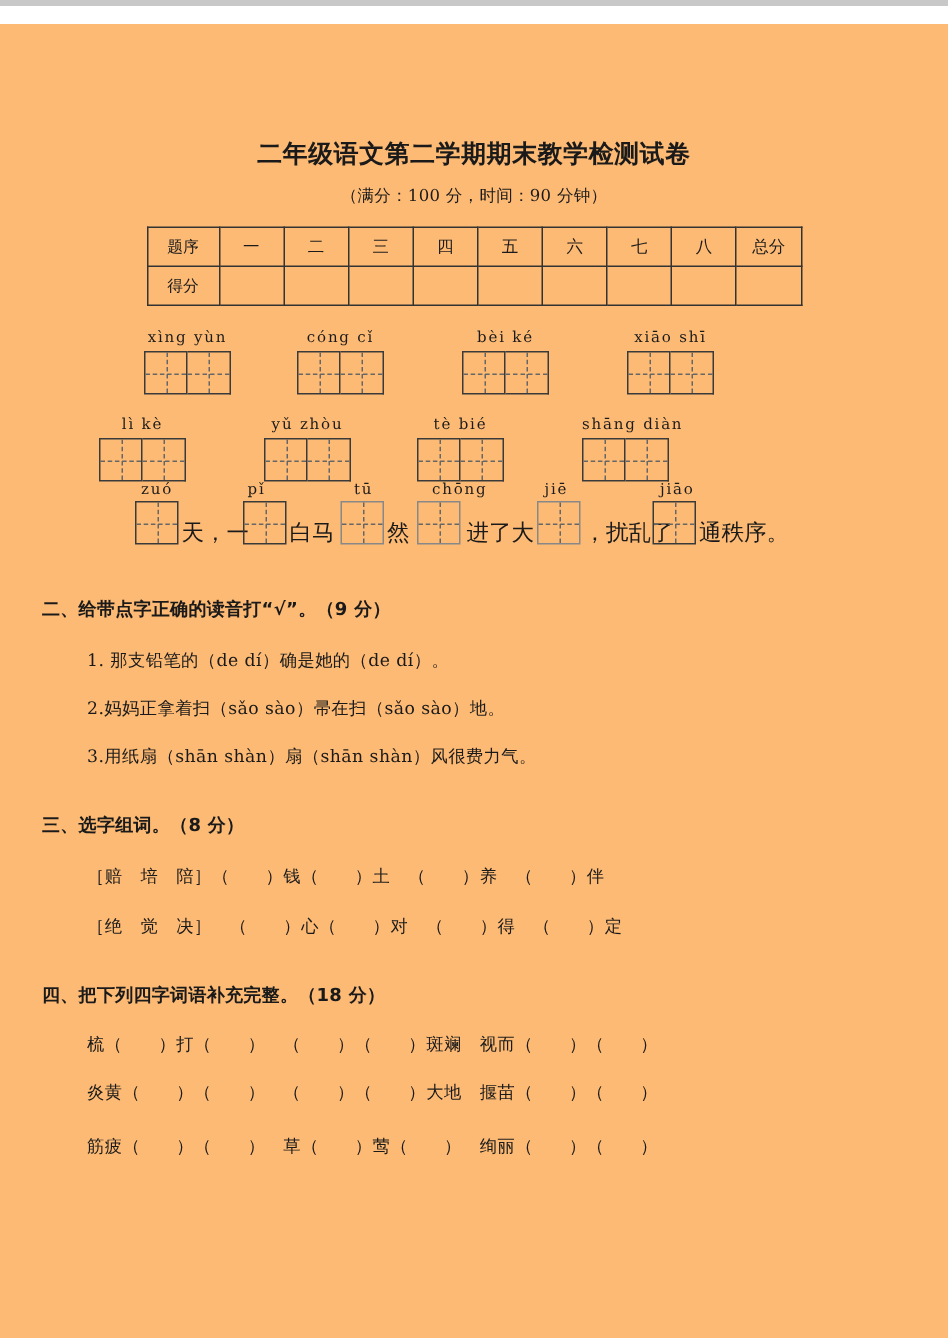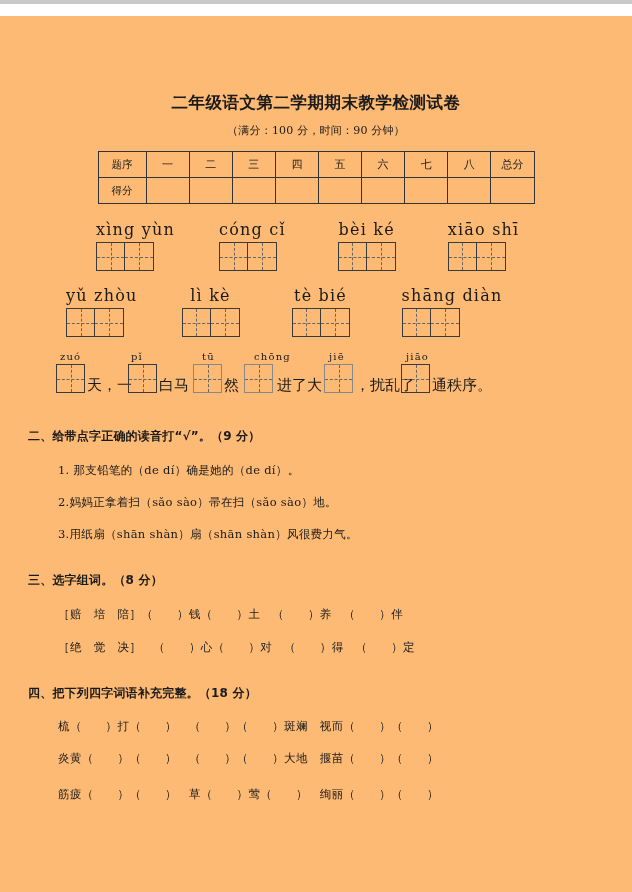--- a/index.html
+++ b/index.html
@@ -89,21 +89,21 @@
     display: flex;
     margin-left: 0;
     justify-content: flex-start;
   }
   .pinyin-row.row1 { margin-top: 16px; padding-left: 96px; }
   .pinyin-row.row2 { margin-top: 15px; padding-left: 66px; }
   .word-group { margin-right: 44px; }
   .word-group.g2 { margin-right: 52px; }
   .pinyin-label {
     font-family: "DejaVu Serif", "Liberation Serif", serif;
-    font-size: 16px;
+    font-size: 10px;
     text-align: center;
     letter-spacing: 1.2px;
     margin-bottom: 3px;
     white-space: nowrap;
   }
   .tzg-set { display: flex; }
   .tzg {
     width: 29px;
     height: 29px;
     box-sizing: border-box;
@@ -119,21 +119,21 @@
   }
   .tzg::after {
     content: "";
     position: absolute;
     top: 50%; left: 0; right: 0;
     border-top: 1px dashed #666;
   }
   .tzg.gray { border-color: #888; }
 
   
-  .sentence-block { margin-top: 14px; padding-left: 56px; }
+  .sentence-block { margin-top: 0; padding-left: 90px; }
   .sent-pinyin-line {
     font-family: "DejaVu Serif", "Liberation Serif", serif;
     font-size: 10px;
     letter-spacing: 1.2px;
     height: 13px;
     position: relative;
   }
   .sent-pinyin-line span { position: absolute; white-space: nowrap; }
   .sentence-line {
     position: relative;
@@ -290,29 +290,29 @@
     <div class="word-group">
       <div class="pinyin-label">xiāo shī</div>
       <div class="tzg-set">
         <div class="tzg"></div>
         <div class="tzg"></div>
       </div>
     </div>
   </div>
 
   <div class="pinyin-row row2">
+    <div class="word-group g2">
+      <div class="pinyin-label">lì kè</div>
+      <div class="tzg-set">
+        <div class="tzg"></div>
+        <div class="tzg"></div>
+      </div>
+    </div>
     <div class="word-group">
       <div class="pinyin-label">yǔ zhòu</div>
-      <div class="tzg-set">
-        <div class="tzg"></div>
-        <div class="tzg"></div>
-      </div>
-    </div>
-    <div class="word-group g2">
-      <div class="pinyin-label">lì kè</div>
       <div class="tzg-set">
         <div class="tzg"></div>
         <div class="tzg"></div>
       </div>
     </div>
     <div class="word-group g2">
       <div class="pinyin-label">tè bié</div>
       <div class="tzg-set">
         <div class="tzg"></div>
         <div class="tzg"></div>

